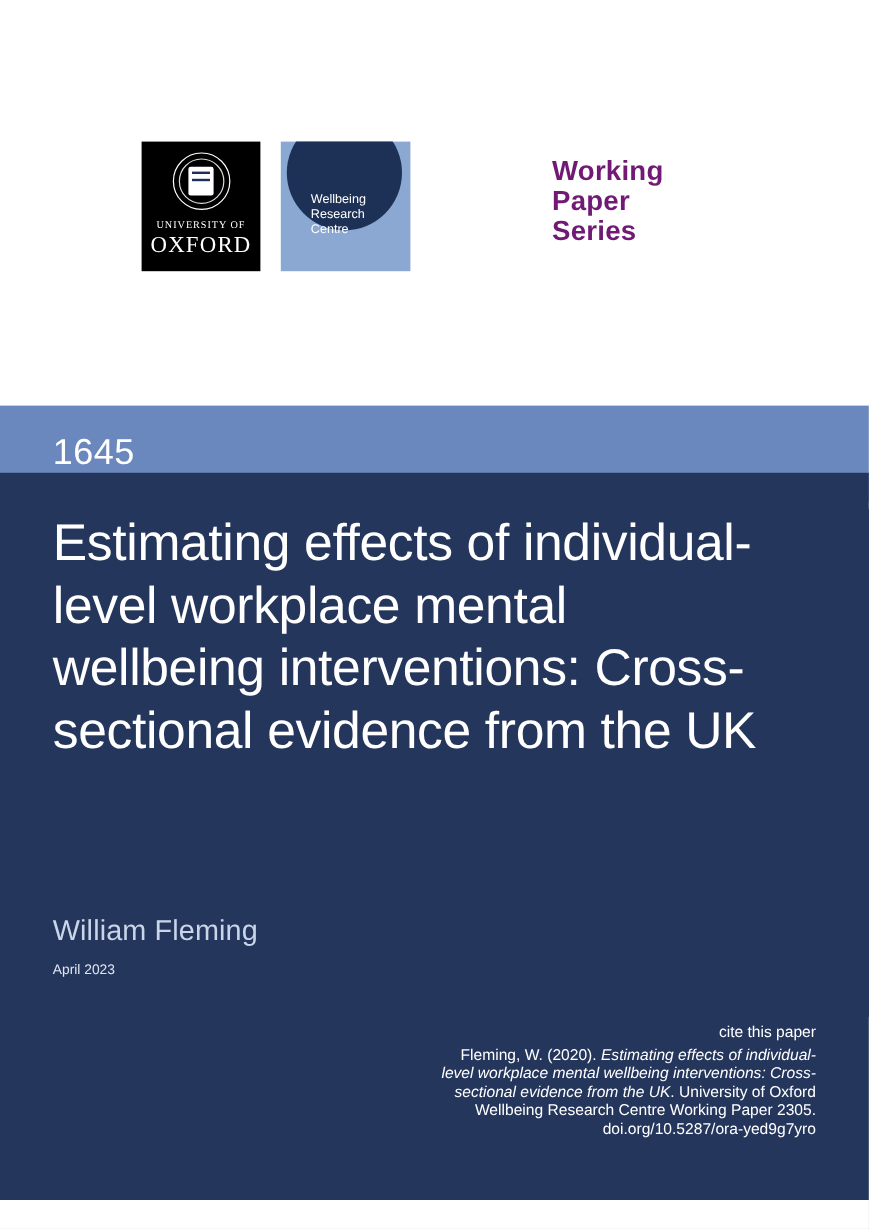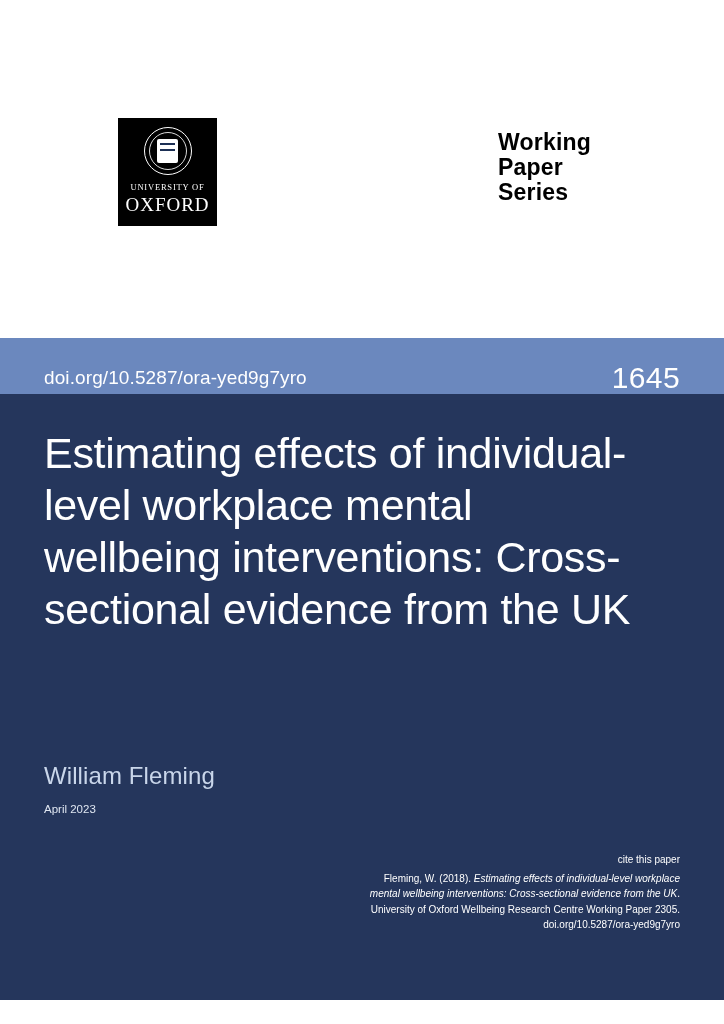--- a/index.html
+++ b/index.html
@@ -129,23 +129,23 @@
     left: 25px;
     top: 42px;
     color: #ffffff;
     font-size: 10.5px;
     line-height: 12.5px;
     width: 74px;
   }
 
   .wps {
     position: absolute;
-    left: 498px;
+    left: 460px;
     top: 130px;
-    color: #000000;
+    color: #701a75;
     font-size: 23px;
     font-weight: bold;
     line-height: 25px;
     letter-spacing: 0.2px;
   }
 
   
   .doi-band {
     position: absolute;
     top: 338px;
@@ -210,21 +210,21 @@
     color: #dfe6f1;
     text-align: right;
   }
 
   .cite-block {
     position: absolute;
     right: 44px;
     top: 458px;
     width: 320px;
     text-align: right;
-    font-size: 10px;
+    font-size: 13px;
     line-height: 15.5px;
     color: #ffffff;
   }
   .cite-label {
     margin-bottom: 3px;
   }
   .cite-text i {
     font-style: italic;
   }
 </style>
@@ -239,42 +239,49 @@
 
       <div class="ox-logo">
         <div class="ox-crest">
           <div class="ox-crest-ring"></div>
           <div class="ox-crest-inner"></div>
         </div>
         <div class="ox-univ">UNIVERSITY OF</div>
         <div class="ox-name">OXFORD</div>
       </div>
 
+      <div class="wrc-logo">
+        <div class="wrc-circle"></div>
+        <div class="wrc-text">
+          <div>Wellbeing</div>
+          <div>Research</div>
+          <div>Centre</div>
+        </div>
+      </div>
 
     </div>
 
     <div class="wps" style="white-space: pre-line;">Working
 Paper
 Series</div>
 
   </div>
 
   <div class="doi-band">
-    <div class="doi-text">doi.org/10.5287/ora-yed9g7yro</div>
     <div class="doi-number">1645</div>
   </div>
 
   <div class="body-navy">
 
     <div class="title">Estimating effects of individual-level workplace mental wellbeing interventions: Cross-sectional evidence from the UK</div>
 
     <div class="author">William Fleming</div>
 
     <div class="date">April 2023</div>
 
     <div class="cite-block">
       <div class="cite-label">cite this paper</div>
-      <div class="cite-text"><span>Fleming, W. (2018). </span><i>Estimating effects of individual-level workplace mental wellbeing interventions: Cross-sectional evidence from the UK</i><span>. University of Oxford Wellbeing Research Centre Working Paper 2305. doi.org/10.5287/ora-yed9g7yro</span></div>
+      <div class="cite-text"><span>Fleming, W. (2020). </span><i>Estimating effects of individual-level workplace mental wellbeing interventions: Cross-sectional evidence from the UK</i><span>. University of Oxford Wellbeing Research Centre Working Paper 2305. doi.org/10.5287/ora-yed9g7yro</span></div>
     </div>
 
   </div>
 
 </div>
 
 </body></html>

